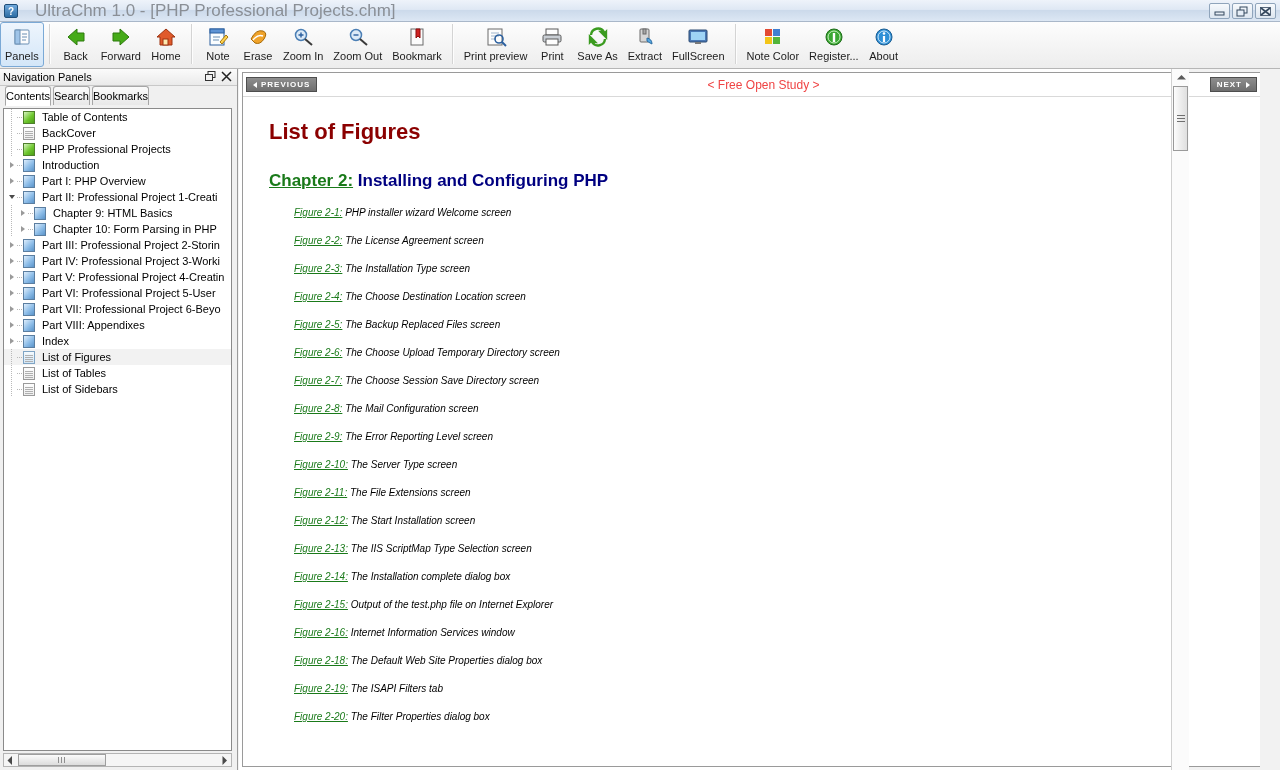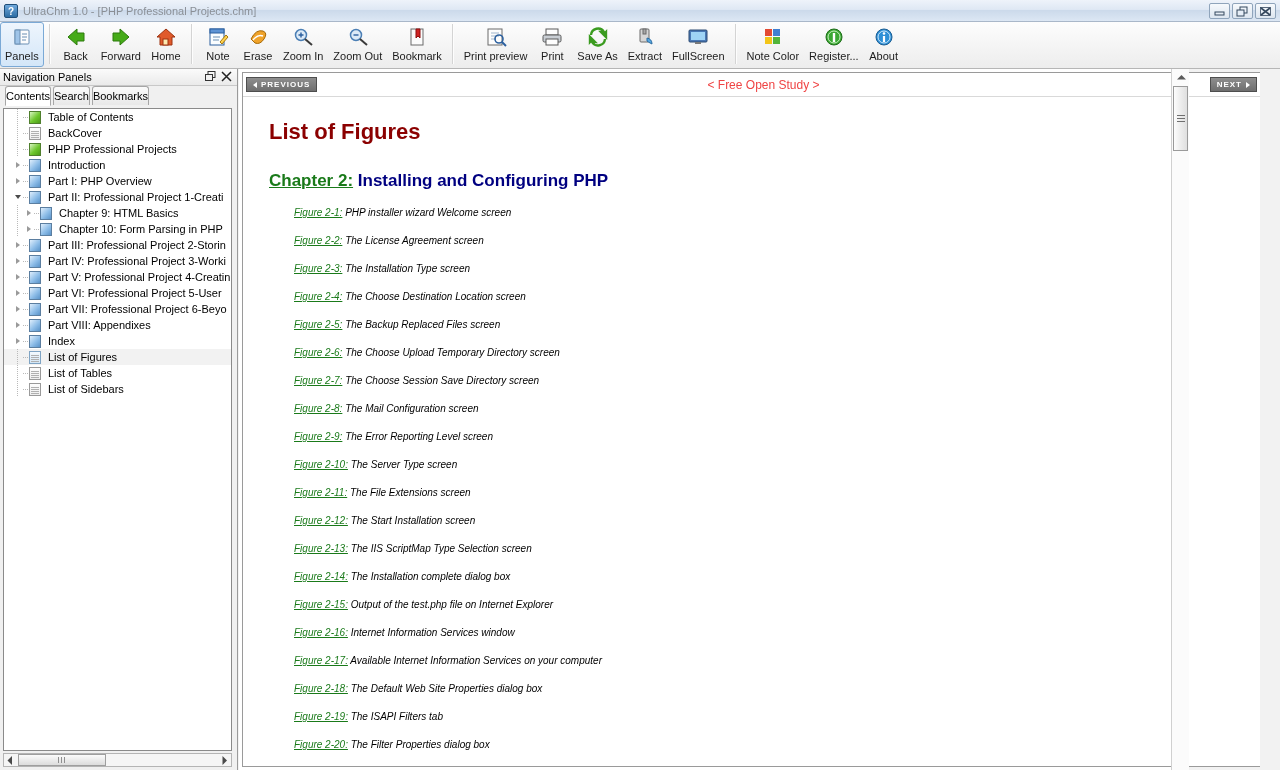--- a/index.html
+++ b/index.html
@@ -19,21 +19,21 @@
     display:flex;align-items:center;
   }
   #titlebar .tb-icon{
     width:14px;height:14px;margin-left:4px;margin-right:5px;
     background:linear-gradient(to bottom,#6fa8dc,#2b6ca3);
     border:1px solid #1f4e79;border-radius:2px;
     color:#fff;font-size:10px;font-weight:bold;line-height:13px;text-align:center;
     box-sizing:border-box;
   }
   #titlebar .tb-text{
-    color:#8a8f96;font-size:11px;letter-spacing:0px;
+    color:#8a8f96;font-size:17px;letter-spacing:0px;margin-left:12px;
   }
   #winbuttons{position:absolute;right:4px;top:3px;display:flex;gap:2px;}
   .winbtn{
     width:21px;height:16px;
     background:linear-gradient(to bottom,#f6f9fc,#dde6f0);
     border:1px solid #8fa4bb;border-radius:2px;
     box-sizing:border-box;position:relative;
   }
   .winbtn svg{position:absolute;left:0;top:0;}
   
@@ -85,21 +85,21 @@
   .tab.sel{
     background:#fff;height:20px;font-weight:normal;
     border-bottom:1px solid #fff;position:relative;z-index:2;
   }
   #treebox{
     position:absolute;left:3px;top:39px;width:229px;height:643px;
     background:#fff;border:1px solid #8a8a8a;box-sizing:border-box;
     overflow:hidden;
   }
   .trow{height:16px;display:flex;align-items:center;white-space:nowrap;
-        font-size:11px;color:#000;padding-left:8px;box-sizing:border-box;cursor:default;}
+        font-size:11px;color:#000;padding-left:2px;box-sizing:border-box;cursor:default;}
   .trow.sel{background:#f2f2f2;}
   .dotcol{width:11px;height:16px;display:flex;align-items:center;justify-content:center;flex:none;}
   .guide{width:11px;height:16px;flex:none;background-image:
       repeating-linear-gradient(to bottom,#b9b9b9 0,#b9b9b9 1px,transparent 1px,transparent 2px);
       background-size:1px 2px;background-position:5px 0;background-repeat:repeat-y;}
   .arrow-r{width:0;height:0;border-left:4px solid #9a9a9a;border-top:3.5px solid transparent;border-bottom:3.5px solid transparent;}
   .arrow-d{width:0;height:0;border-top:4px solid #4a4a4a;border-left:3.5px solid transparent;border-right:3.5px solid transparent;}
   .ticon{width:15px;height:13px;flex:none;margin-right:4px;position:relative;}
   .tlabel{overflow:hidden;}
   
@@ -618,21 +618,20 @@
           <div class="figrow"><span class="fnum">Figure 2-7:</span> <span>The Choose Session Save Directory screen</span></div>
           <div class="figrow"><span class="fnum">Figure 2-8:</span> <span>The Mail Configuration screen</span></div>
           <div class="figrow"><span class="fnum">Figure 2-9:</span> <span>The Error Reporting Level screen</span></div>
           <div class="figrow"><span class="fnum">Figure 2-10:</span> <span>The Server Type screen</span></div>
           <div class="figrow"><span class="fnum">Figure 2-11:</span> <span>The File Extensions screen</span></div>
           <div class="figrow"><span class="fnum">Figure 2-12:</span> <span>The Start Installation screen</span></div>
           <div class="figrow"><span class="fnum">Figure 2-13:</span> <span>The IIS ScriptMap Type Selection screen</span></div>
           <div class="figrow"><span class="fnum">Figure 2-14:</span> <span>The Installation complete dialog box</span></div>
           <div class="figrow"><span class="fnum">Figure 2-15:</span> <span>Output of the test.php file on Internet Explorer</span></div>
           <div class="figrow"><span class="fnum">Figure 2-16:</span> <span>Internet Information Services window</span></div>
-          <div class="figrow"><span class="fnum">Figure 2-17:</span> <span>Available Internet Information Services on your computer</span></div>
           <div class="figrow"><span class="fnum">Figure 2-18:</span> <span>The Default Web Site Properties dialog box</span></div>
           <div class="figrow"><span class="fnum">Figure 2-19:</span> <span>The ISAPI Filters tab</span></div>
           <div class="figrow"><span class="fnum">Figure 2-20:</span> <span>The Filter Properties dialog box</span></div>
         </div>
     </div>
   </div>
   <div id="vscroll">
     <div class="vsarrow">
       <svg width="9" height="7">
           <path d="M0 5.5 L9 5.5 L4.5 1 Z" fill="#5a5a5a"></path>

